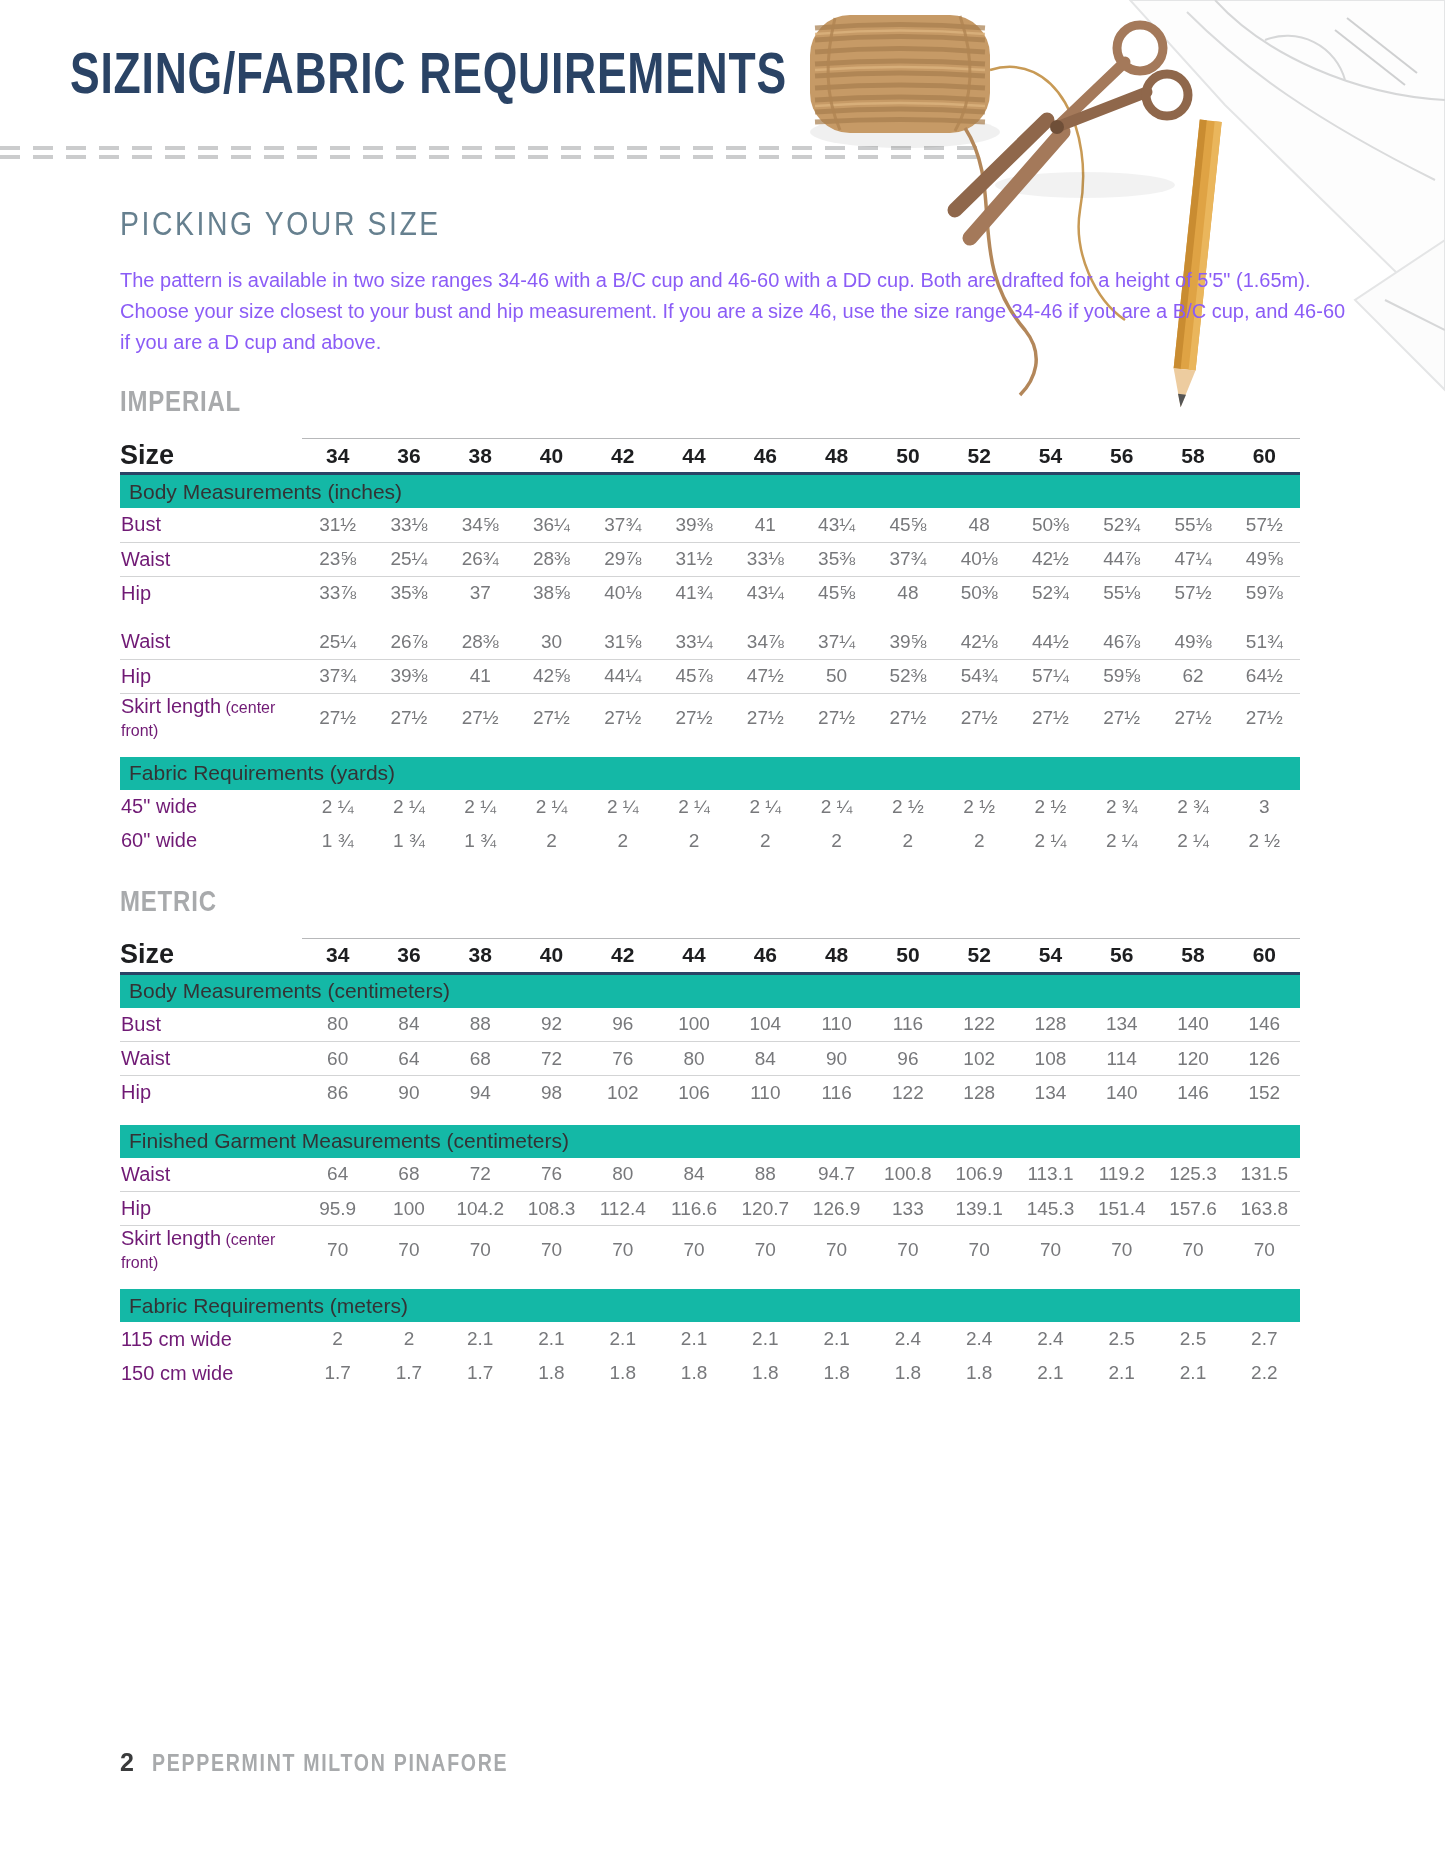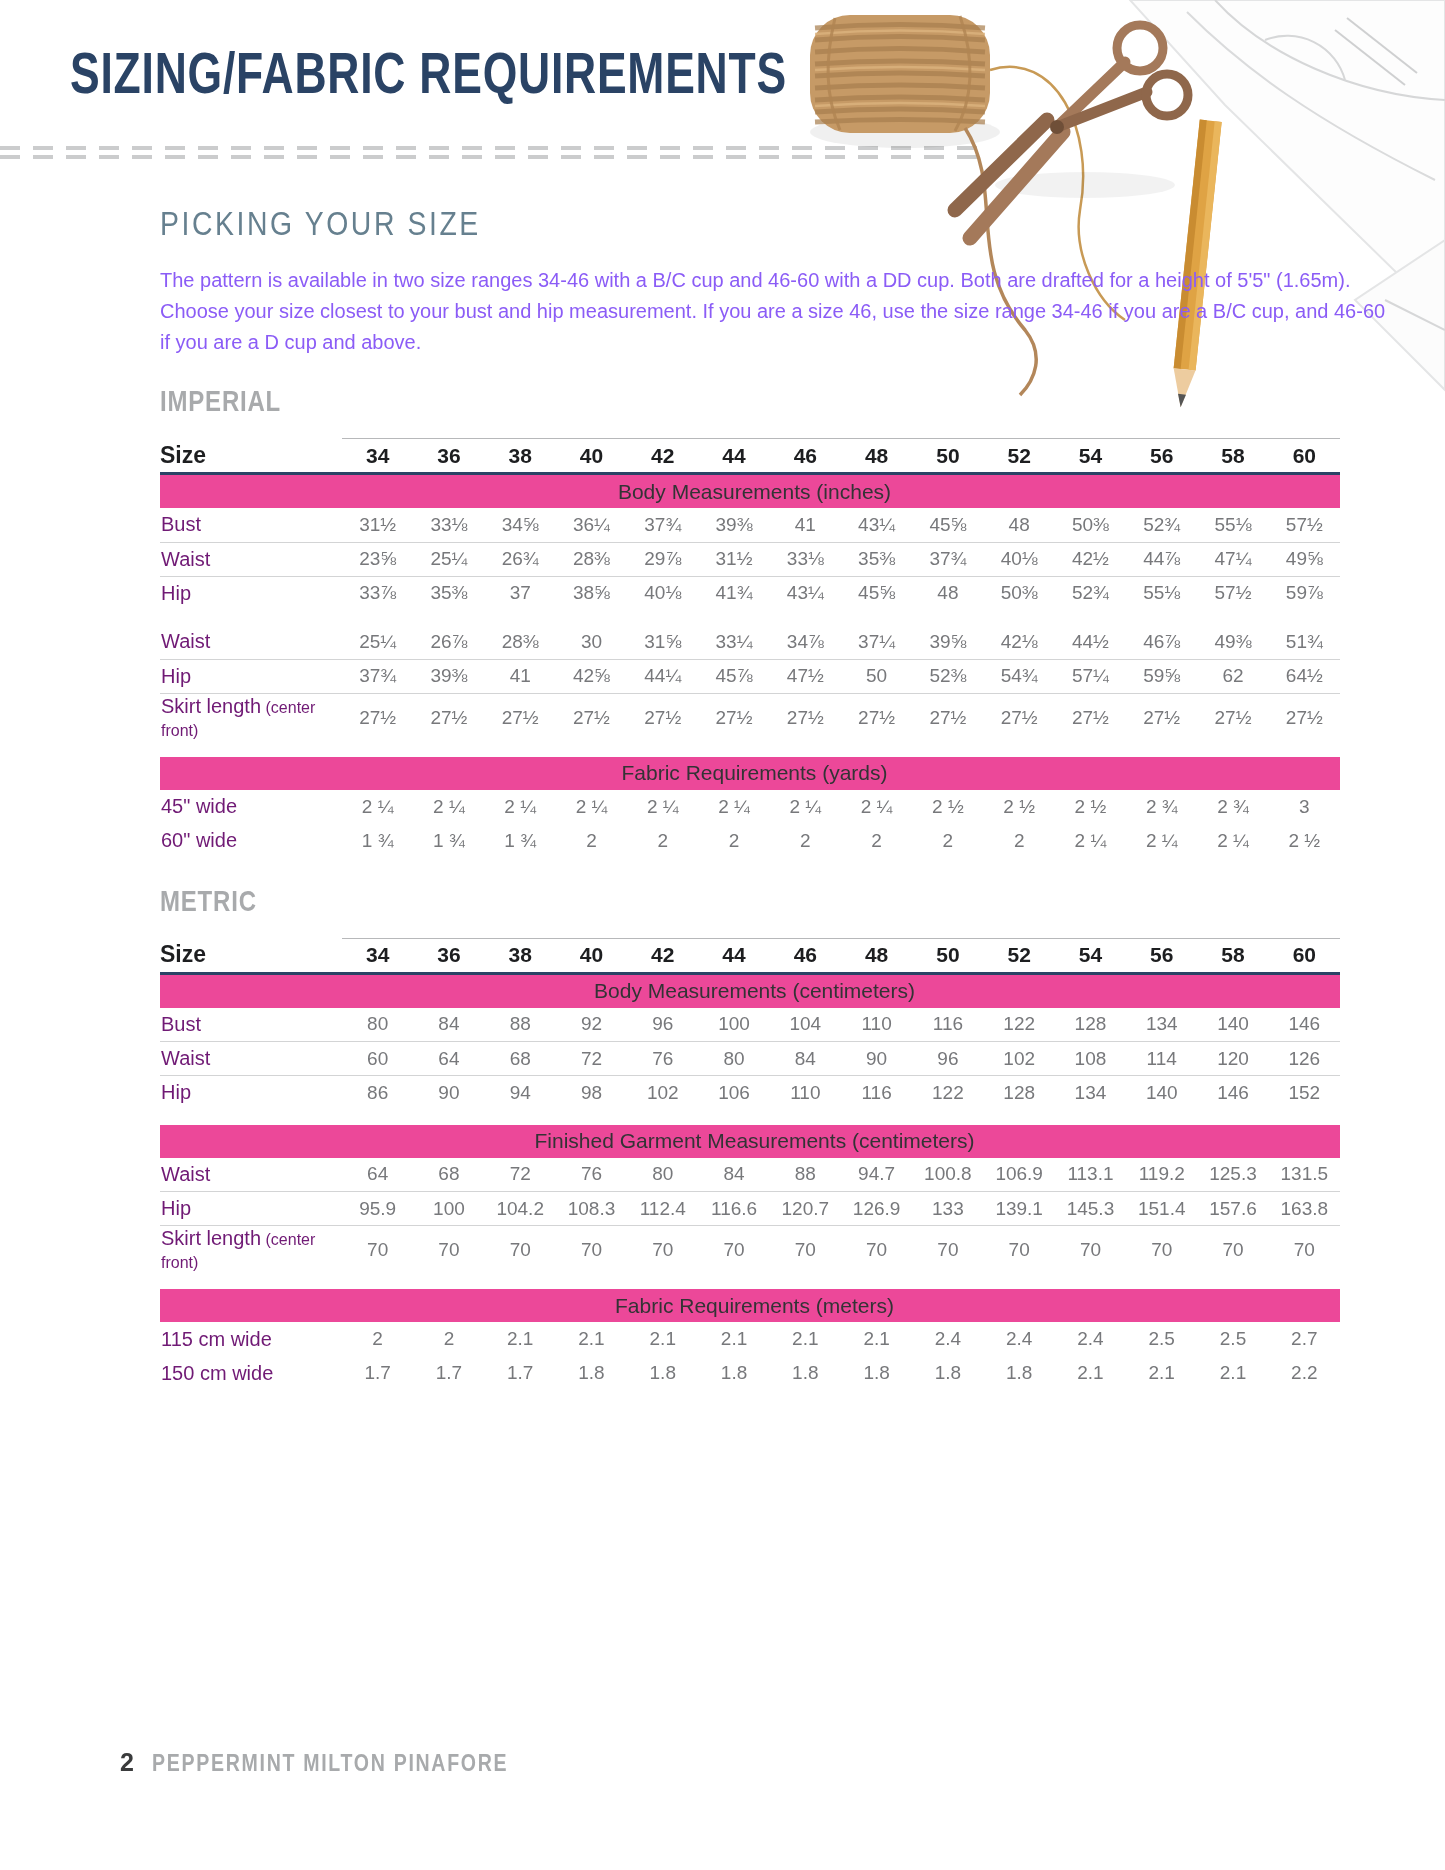--- a/index.html
+++ b/index.html
@@ -9,38 +9,38 @@
   }
   .page-title{
     position:absolute;left:70px;top:40px;margin:0;white-space:nowrap;
     font-size:57px;font-weight:bold;color:#2a4365;letter-spacing:1px;
     transform:scaleX(.78);transform-origin:left top;
   }
   .dash-divider{position:absolute;left:0;top:146px;width:988px;}
   .dash-line{height:4px;margin-bottom:5px;
     background:repeating-linear-gradient(90deg,#cbcccd 0 20px,transparent 20px 33px);}
   .deco{position:absolute;top:0;right:0;width:650px;height:430px;pointer-events:none;}
-  #content{position:absolute;left:120px;top:205px;width:1248px;margin-left:40px;}
+  #content{position:absolute;left:120px;top:205px;width:1248px;}
   .picking-heading{
     margin:0;font-size:33px;font-weight:400;color:#66808f;letter-spacing:3px;
     transform:scaleX(.86);transform-origin:left center;white-space:nowrap;
   }
   .intro{width:1240px;margin:22px 0 0 0;font-size:20px;line-height:31px;color:#8b5cf6;}
   .tbl-heading{
     margin:26px 0 20px 0;font-size:30px;font-weight:bold;color:#a8aaac;letter-spacing:1px;
     transform:scaleX(.8);transform-origin:left center;white-space:nowrap;
   }
   table.size-table{border-collapse:collapse;table-layout:fixed;width:1180px;}
   col.col-label{width:182px;}
   .header-row th{padding:0;height:33px;font-size:21px;font-weight:bold;color:#1d1e20;
     border-bottom:3px solid #2a4365;}
   .header-row th.num{border-top:1px solid #b7b8ba;text-align:center;}
-  .header-row th.lbl{text-align:left;font-size:23px;}
-  tr.band td{background:#ec4899;height:33px;font-size:21px;color:#333335;
-    text-align:center;padding:0 0 0 9px;}
+  .header-row th.lbl{text-align:left;font-size:27px;}
+  tr.band td{background:#14b8a6;height:33px;font-size:21px;color:#333335;
+    text-align:left;padding:0 0 0 9px;}
   tr.data-row{height:34px;}
   td.row-label{font-size:20px;color:#701a75;text-align:left;padding-left:1px;}
   td.row-label .sub{font-size:16px;}
   td.val{font-size:19px;color:#77787b;text-align:center;padding:0;}
   tbody.sec tr.data-row:not(:last-child) td{border-bottom:1px solid #d3d4d5;}
   tbody.sec.no-div tr.data-row td{border-bottom:none;}
   tr.spacer td{height:15px;padding:0;background:#ffffff;border:none;}
   .footer{position:absolute;left:120px;top:1748px;display:flex;gap:18px;align-items:baseline;}
   .footer .num{font-size:25px;font-weight:bold;color:#3a3b3c;}
   .footer .name{font-size:23px;font-weight:bold;color:#a8aaac;letter-spacing:2px;

